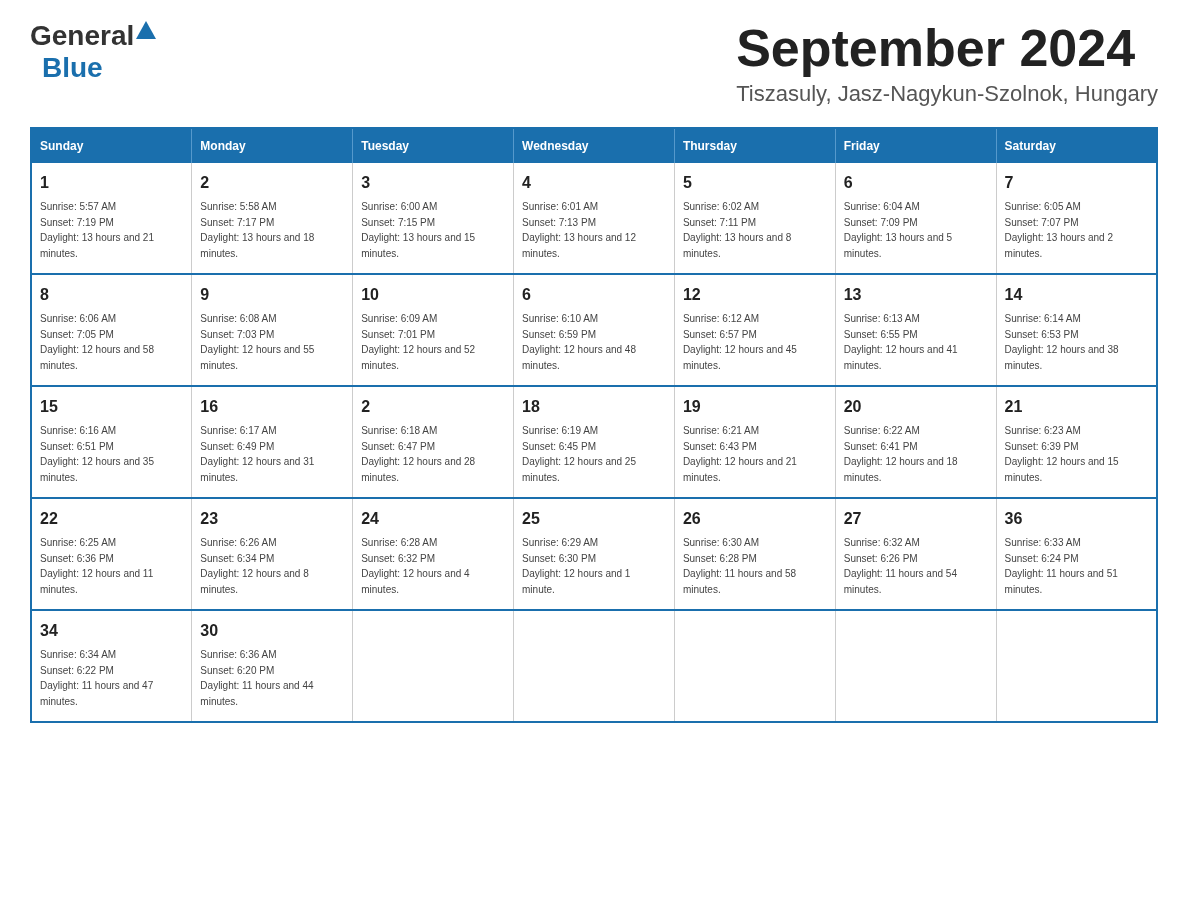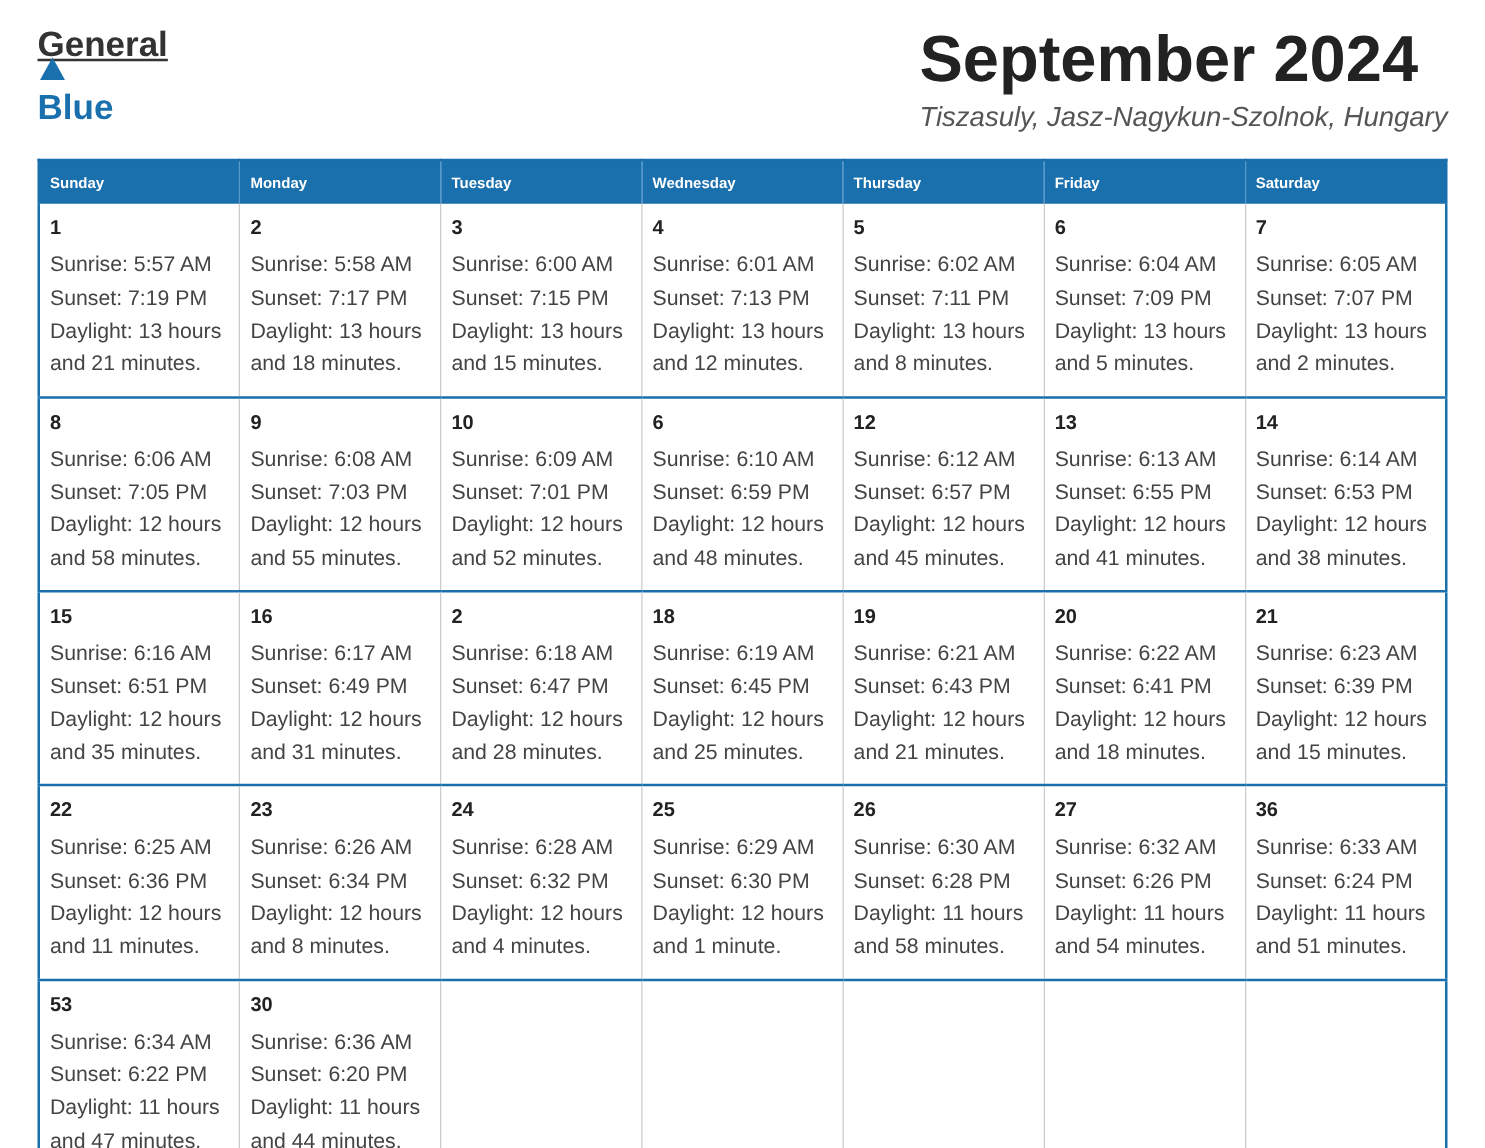--- a/index.html
+++ b/index.html
@@ -17,46 +17,44 @@
     }
     .logo-text-general {
       font-size: 28px;
       font-weight: bold;
       color: #333;
     }
     .logo-text-blue {
       font-size: 28px;
       font-weight: bold;
       color: #1a6fad;
+      margin-left: 12px;
     }
     .logo-wrapper {
       display: flex;
       flex-direction: column;
       align-items: flex-start;
     }
     .logo-row {
       display: flex;
-      flex-direction: column;
-      align-items: flex-start;
-      text-decoration: underline;
+      align-items: center;
     }
     .title-area {
       text-align: left;
     }
     .month-title {
       font-size: 52px;
       font-weight: bold;
       color: #222;
       line-height: 1.1;
     }
     .subtitle {
       font-size: 22px;
       color: #555;
       margin-top: 4px;
-      font-style: italic;
     }
     .calendar {
       width: 100%;
       border-collapse: collapse;
       border: 2px solid #1a6fad;
     }
     .calendar thead tr th {
       background-color: #1a6fad;
       color: #fff;
       font-size: 12px;
@@ -85,21 +83,21 @@
       border-bottom: none;
     }
     .day-number {
       font-size: 16px;
       font-weight: bold;
       color: #222;
       display: block;
       margin-bottom: 4px;
     }
     .day-info {
-      font-size: 17px;
+      font-size: 10px;
       color: #444;
       line-height: 1.55;
     }
     .empty-cell {
       background: #fff;
     }
     
     .logo-triangle {
       display: inline-block;
       width: 0;
@@ -260,21 +258,21 @@
           <span class="day-number">27</span>
           <div class="day-info">Sunrise: 6:32 AM<br>Sunset: 6:26 PM<br>Daylight: 11 hours and 54 minutes.</div>
         </td>
         <td>
           <span class="day-number">36</span>
           <div class="day-info">Sunrise: 6:33 AM<br>Sunset: 6:24 PM<br>Daylight: 11 hours and 51 minutes.</div>
         </td>
       </tr>
       <tr>
         <td>
-          <span class="day-number">53</span>
+          <span class="day-number">34</span>
           <div class="day-info">Sunrise: 6:34 AM<br>Sunset: 6:22 PM<br>Daylight: 11 hours and 47 minutes.</div>
         </td>
         <td>
           <span class="day-number">30</span>
           <div class="day-info">Sunrise: 6:36 AM<br>Sunset: 6:20 PM<br>Daylight: 11 hours and 44 minutes.</div>
         </td>
         <td class="empty-cell"></td>
         <td class="empty-cell"></td>
         <td class="empty-cell"></td>
         <td class="empty-cell"></td>

